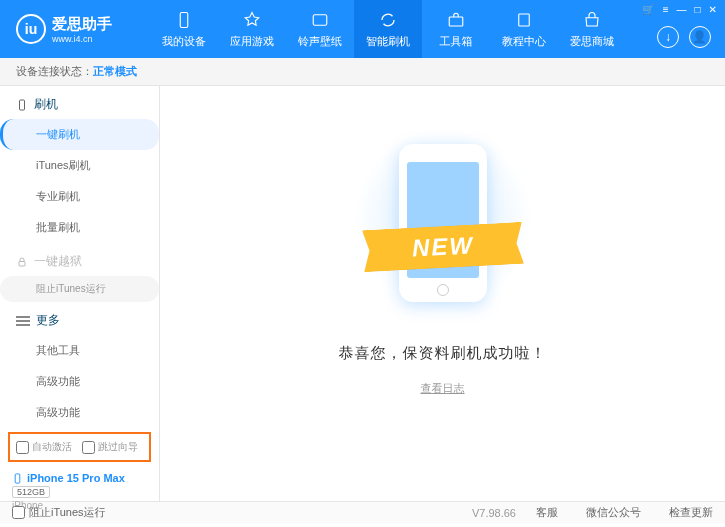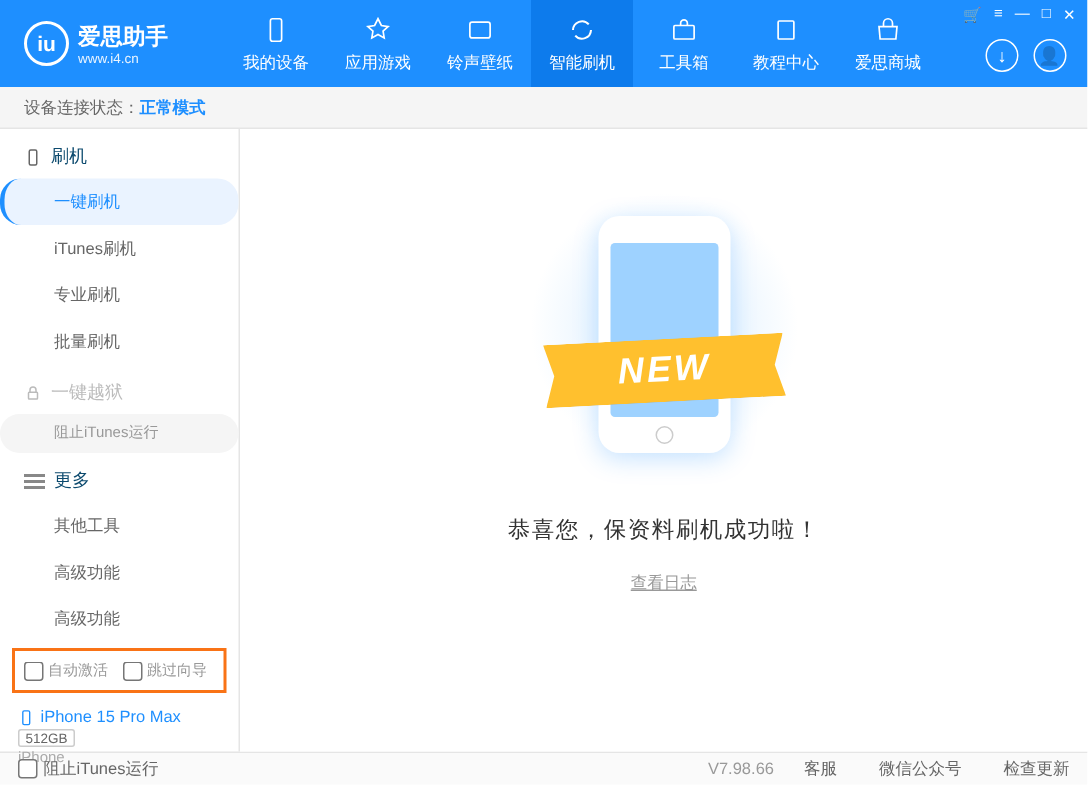--- a/index.html
+++ b/index.html
@@ -24,21 +24,21 @@
 .sidebar { width: 160px; border-right: 1px solid #e5e5e5; display: flex; flex-direction: column; font-size: 12px; color: #555; }
 .side-group { padding: 10px 16px 6px; display: flex; align-items: center; gap: 6px; color: #0c4a6e; font-size: 12px; }
 .side-group.locked { color: #bbb; }
 .side-item { padding: 8px 16px 8px 36px; cursor: pointer; font-size: 11px; color: #666; border-radius: 14px; }
 .side-item.active { background: #eaf3ff; color: #1e8fff; border-left: 3px solid #1e8fff; padding-left: 33px; }
 .side-item.sub { background: #f5f5f5; color: #999; font-size: 10px; line-height: 1.4; padding: 6px 16px 6px 36px; }
 .side-spacer { flex: 1; }
 .side-checks { border: 2px solid #f97316; margin: 4px 8px; padding: 6px; display: flex; gap: 10px; font-size: 10px; color: #999; }
 .side-checks label { display: flex; align-items: center; gap: 3px; }
 .device-info { padding: 6px 12px; font-size: 11px; }
-.device-name { color: #1e8fff; font-weight: normal; display: flex; align-items: center; gap: 4px; }
+.device-name { color: #1e8fff; font-weight: bold; display: flex; align-items: center; gap: 4px; }
 .device-storage { display: inline-block; border: 1px solid #ccc; border-radius: 2px; padding: 0 4px; font-size: 9px; color: #666; margin-top: 2px; }
 .device-type { color: #aaa; font-size: 10px; margin-top: 2px; }
 .main { flex: 1; display: flex; flex-direction: column; align-items: center; justify-content: flex-start; padding-top: 40px; background: #fff; }
 .phone-illustration { position: relative; width: 180px; height: 200px; margin-bottom: 18px; }
 .glow { position: absolute; width: 180px; height: 180px; background: radial-gradient(circle,#d4ecff 0%,#f0f8ff 45%,#fff 70%); border-radius: 50%; top: 2px; left: 0; }
 .phone { position: absolute; width: 88px; height: 158px; background: #fff; border-radius: 14px; left: 46px; top: 18px; box-shadow: 0 4px 16px rgba(30,143,255,0.25); }
 .phone::before { content: ""; position: absolute; width: 72px; height: 116px; background: #9ed2ff; top: 18px; left: 8px; border-radius: 3px; }
 .phone::after { content: ""; position: absolute; width: 10px; height: 10px; border: 1.5px solid #ccc; border-radius: 50%; bottom: 6px; left: 38px; }
 .ribbon { position: absolute; top: 100px; left: 10px; width: 160px; height: 42px; background: #ffc02e; display: flex; align-items: center; justify-content: center; font-size: 24px; font-weight: 900; font-style: italic; color: #fff; letter-spacing: 2px; clip-path: polygon(0 0,100% 0,96% 50%,100% 100%,0 100%,4% 50%); box-shadow: 0 2px 4px rgba(0,0,0,.15); transform: rotate(-3deg); }
 .congrats { font-size: 15px; color: #333; margin-bottom: 18px; letter-spacing: 1px; }

